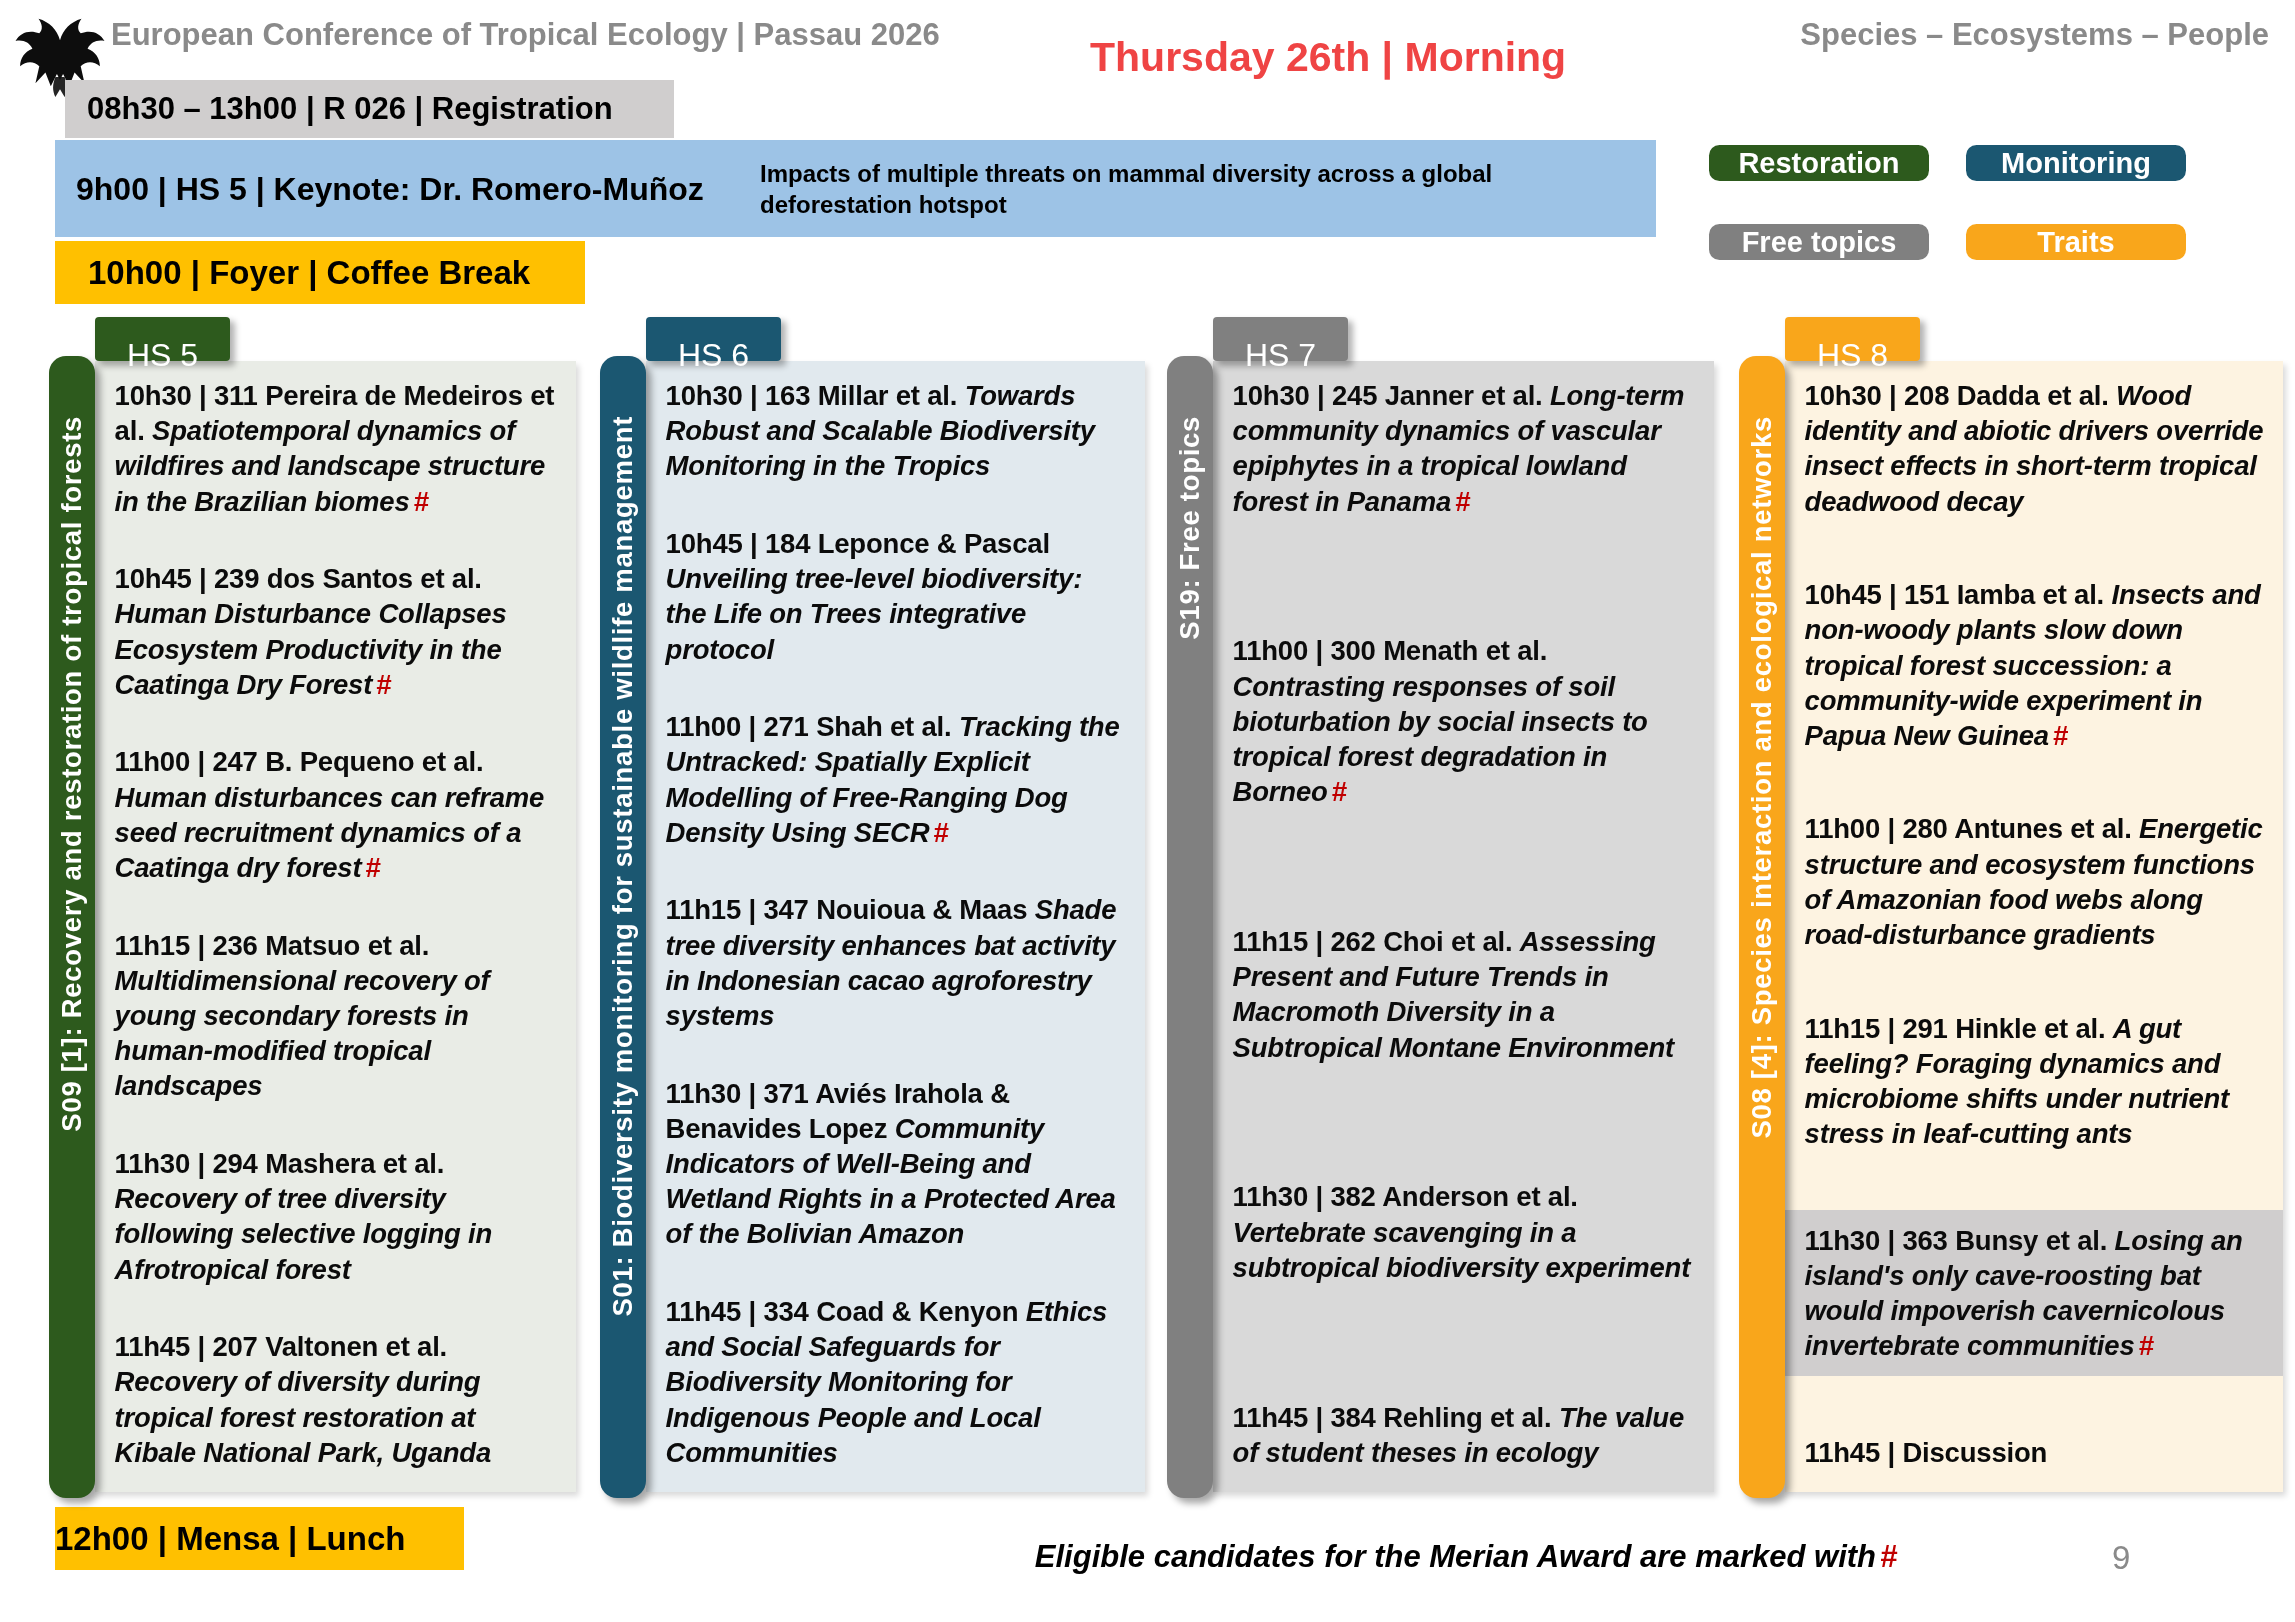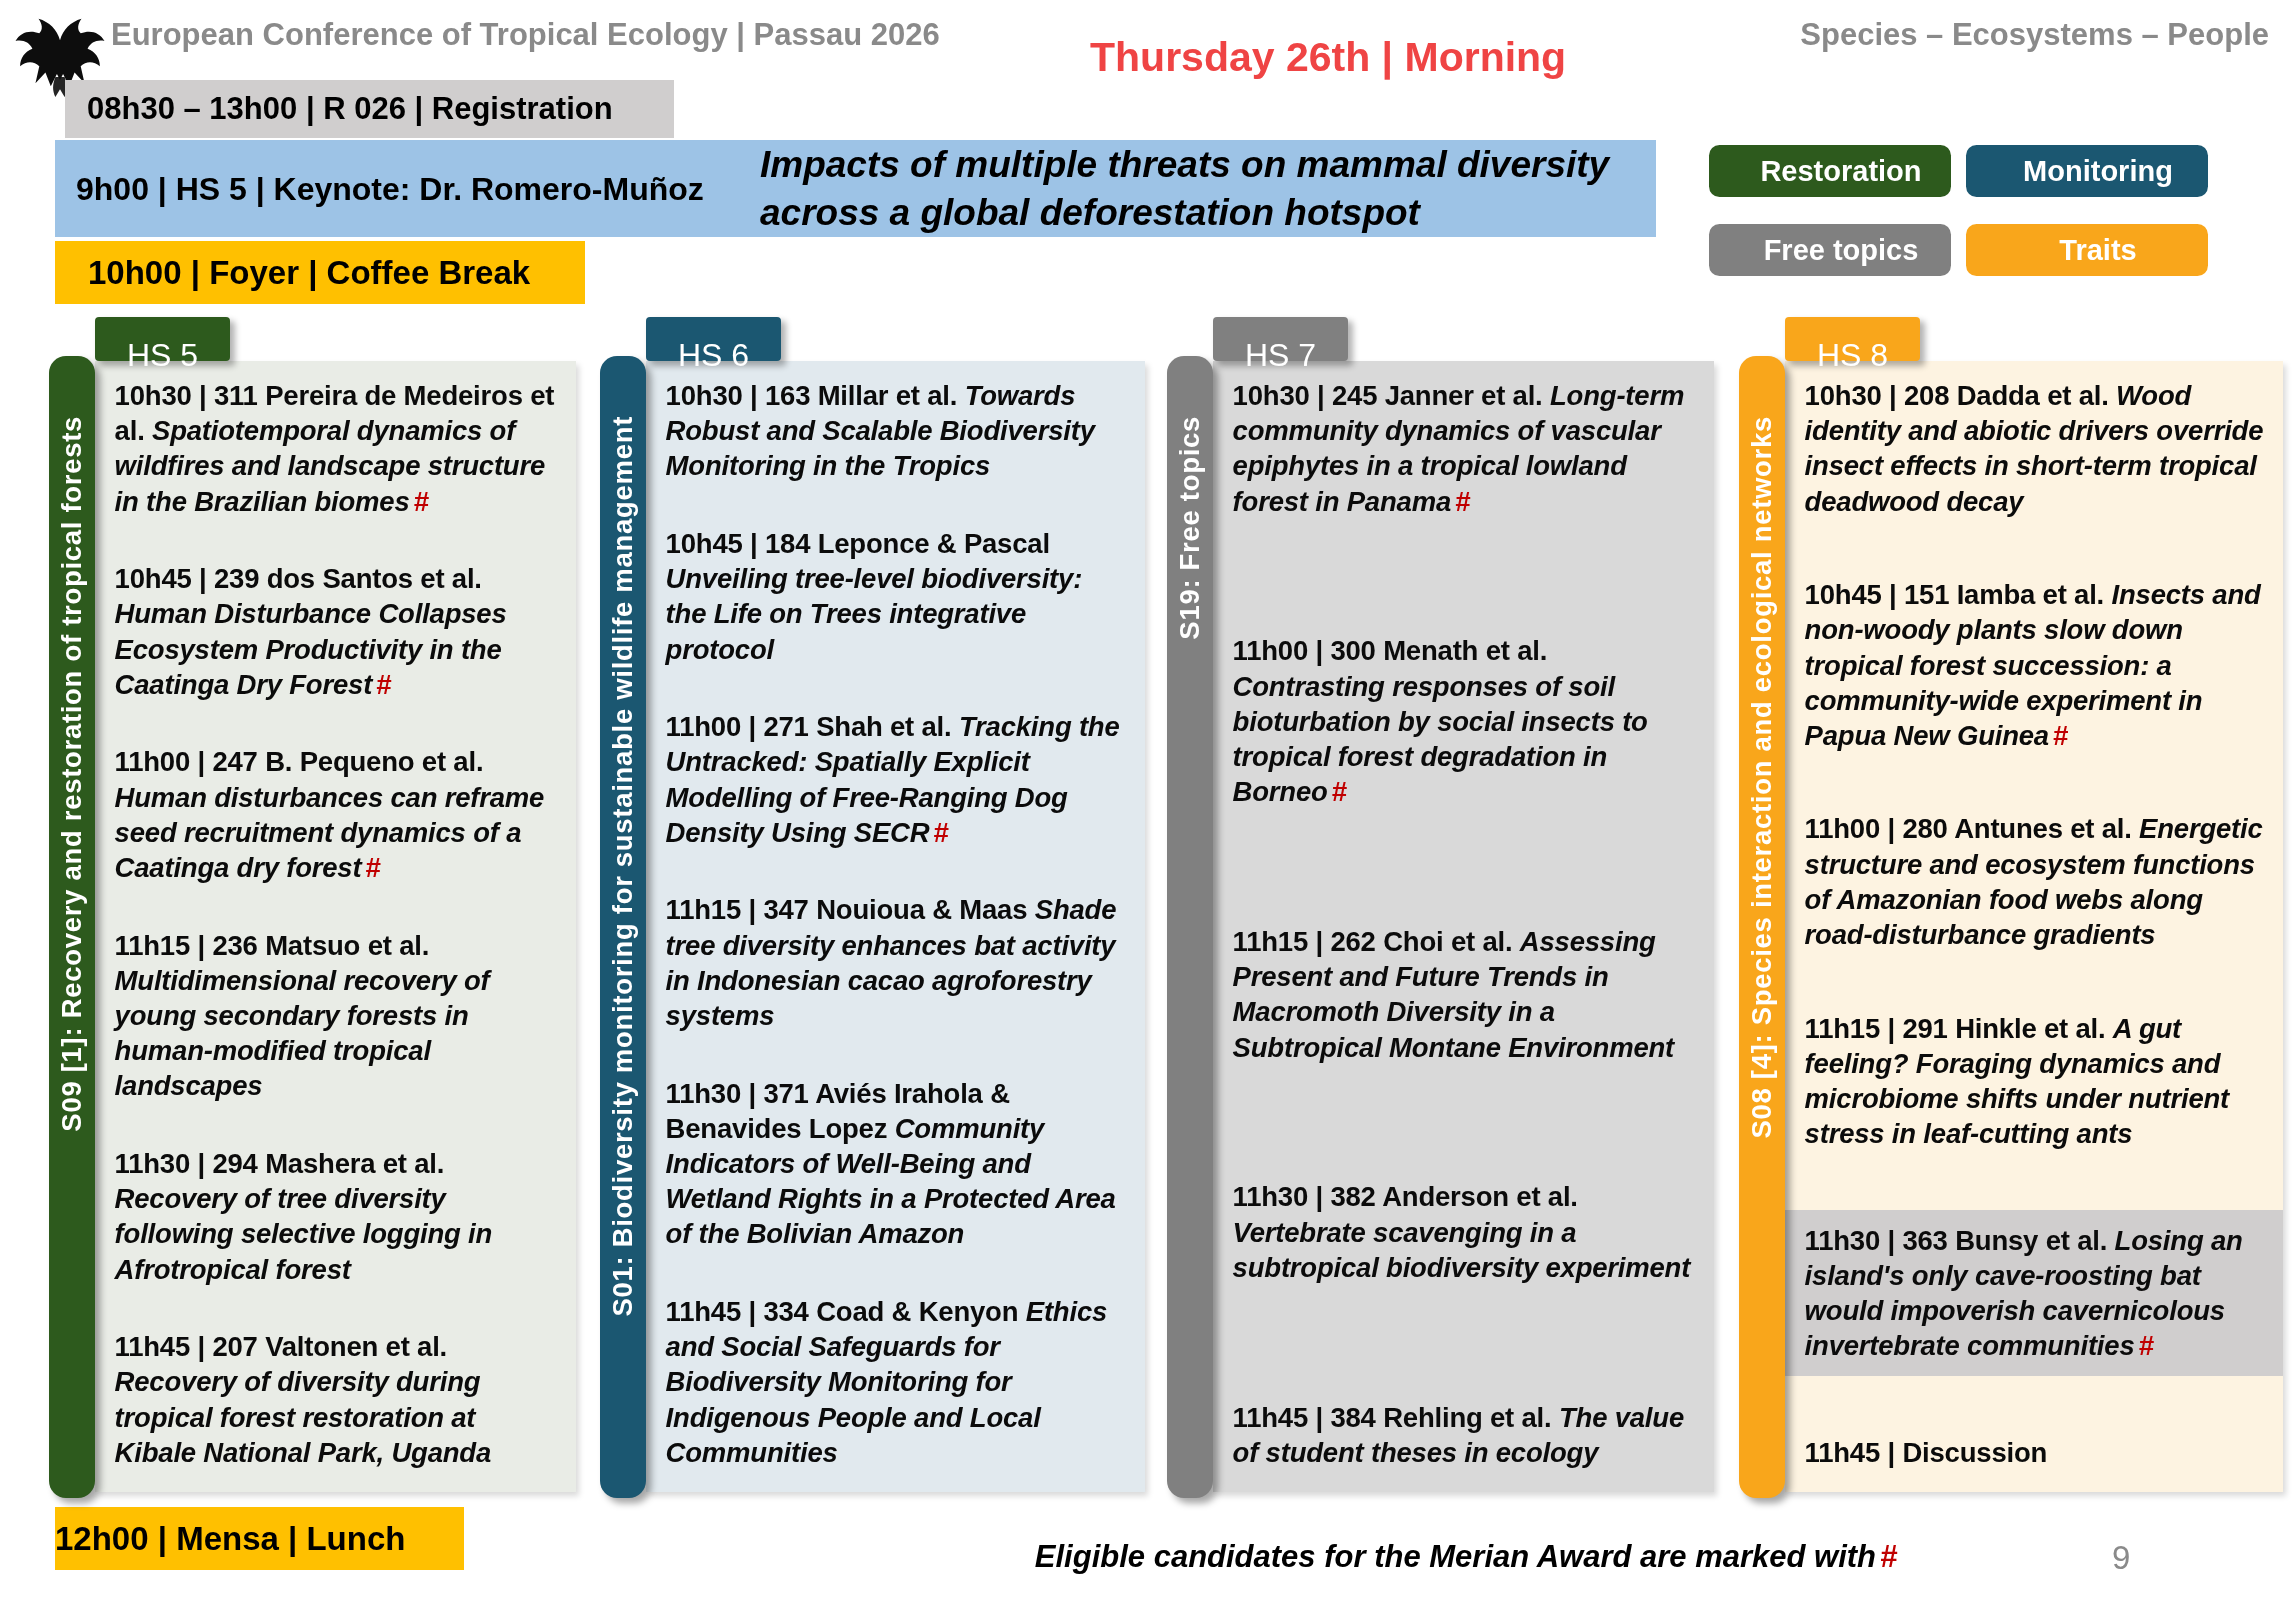--- a/index.html
+++ b/index.html
@@ -11,30 +11,30 @@
   .conf-title{position:absolute;left:111px;top:17px;font-size:31px;font-weight:700;color:#8a8a8a;letter-spacing:0px;}
   .day-title{position:absolute;left:1090px;top:34px;font-size:41px;font-weight:700;color:#ef4444;}
   .tagline{position:absolute;right:26px;top:17px;font-size:31px;font-weight:700;color:#8a8a8a;}
 
   .bar{position:absolute;box-sizing:border-box;font-weight:700;color:#000;}
   .reg-bar{left:65px;top:80px;width:609px;height:58px;background:#d0cece;
            font-size:31px;line-height:58px;padding-left:22px;}
   .keynote-bar{left:55px;top:140px;width:1601px;height:97px;background:#9dc3e6;}
   .kn-label{position:absolute;left:21px;top:50%;transform:translateY(-50%);font-size:32px;font-weight:700;white-space:nowrap;}
   .kn-title{position:absolute;left:705px;top:50%;transform:translateY(-50%);width:870px;
-            font-size:37px;font-weight:700;font-style:italic;line-height:1.3;}
+            font-size:24px;font-weight:700;line-height:1.3;}
   .coffee-bar{left:55px;top:241px;width:530px;height:63px;background:#ffc000;
               font-size:33px;line-height:63px;padding-left:33px;}
   .lunch-bar{left:55px;top:1507px;width:409px;height:63px;background:#ffc000;
              font-size:33px;line-height:63px;}
 
   
   .legend{position:absolute;left:1709px;top:145px;width:468px;height:131px;}
-  .lg-btn{position:absolute;width:220px;height:52px;border-radius:10.5px;color:#fff;
-          font-size:29px;font-weight:700;display:flex;align-items:center;justify-content:center;padding-left:22px;}
+  .lg-btn{position:absolute;width:220px;height:36px;border-radius:10.5px;color:#fff;
+          font-size:29px;font-weight:700;display:flex;align-items:center;justify-content:center;}
   .lg0{left:0;top:0;background:#2d5a1d;}
   .lg1{left:257px;top:0;background:#1b5771;}
   .lg2{left:0;top:79px;background:#808080;}
   .lg3{left:257px;top:79px;background:#f9a61b;}
 
   
   .col{position:absolute;top:317px;height:1181px;}
   .c0{left:49px;width:527px;}
   .c1{left:600px;width:545px;}
   .c2{left:1167px;width:547px;}

